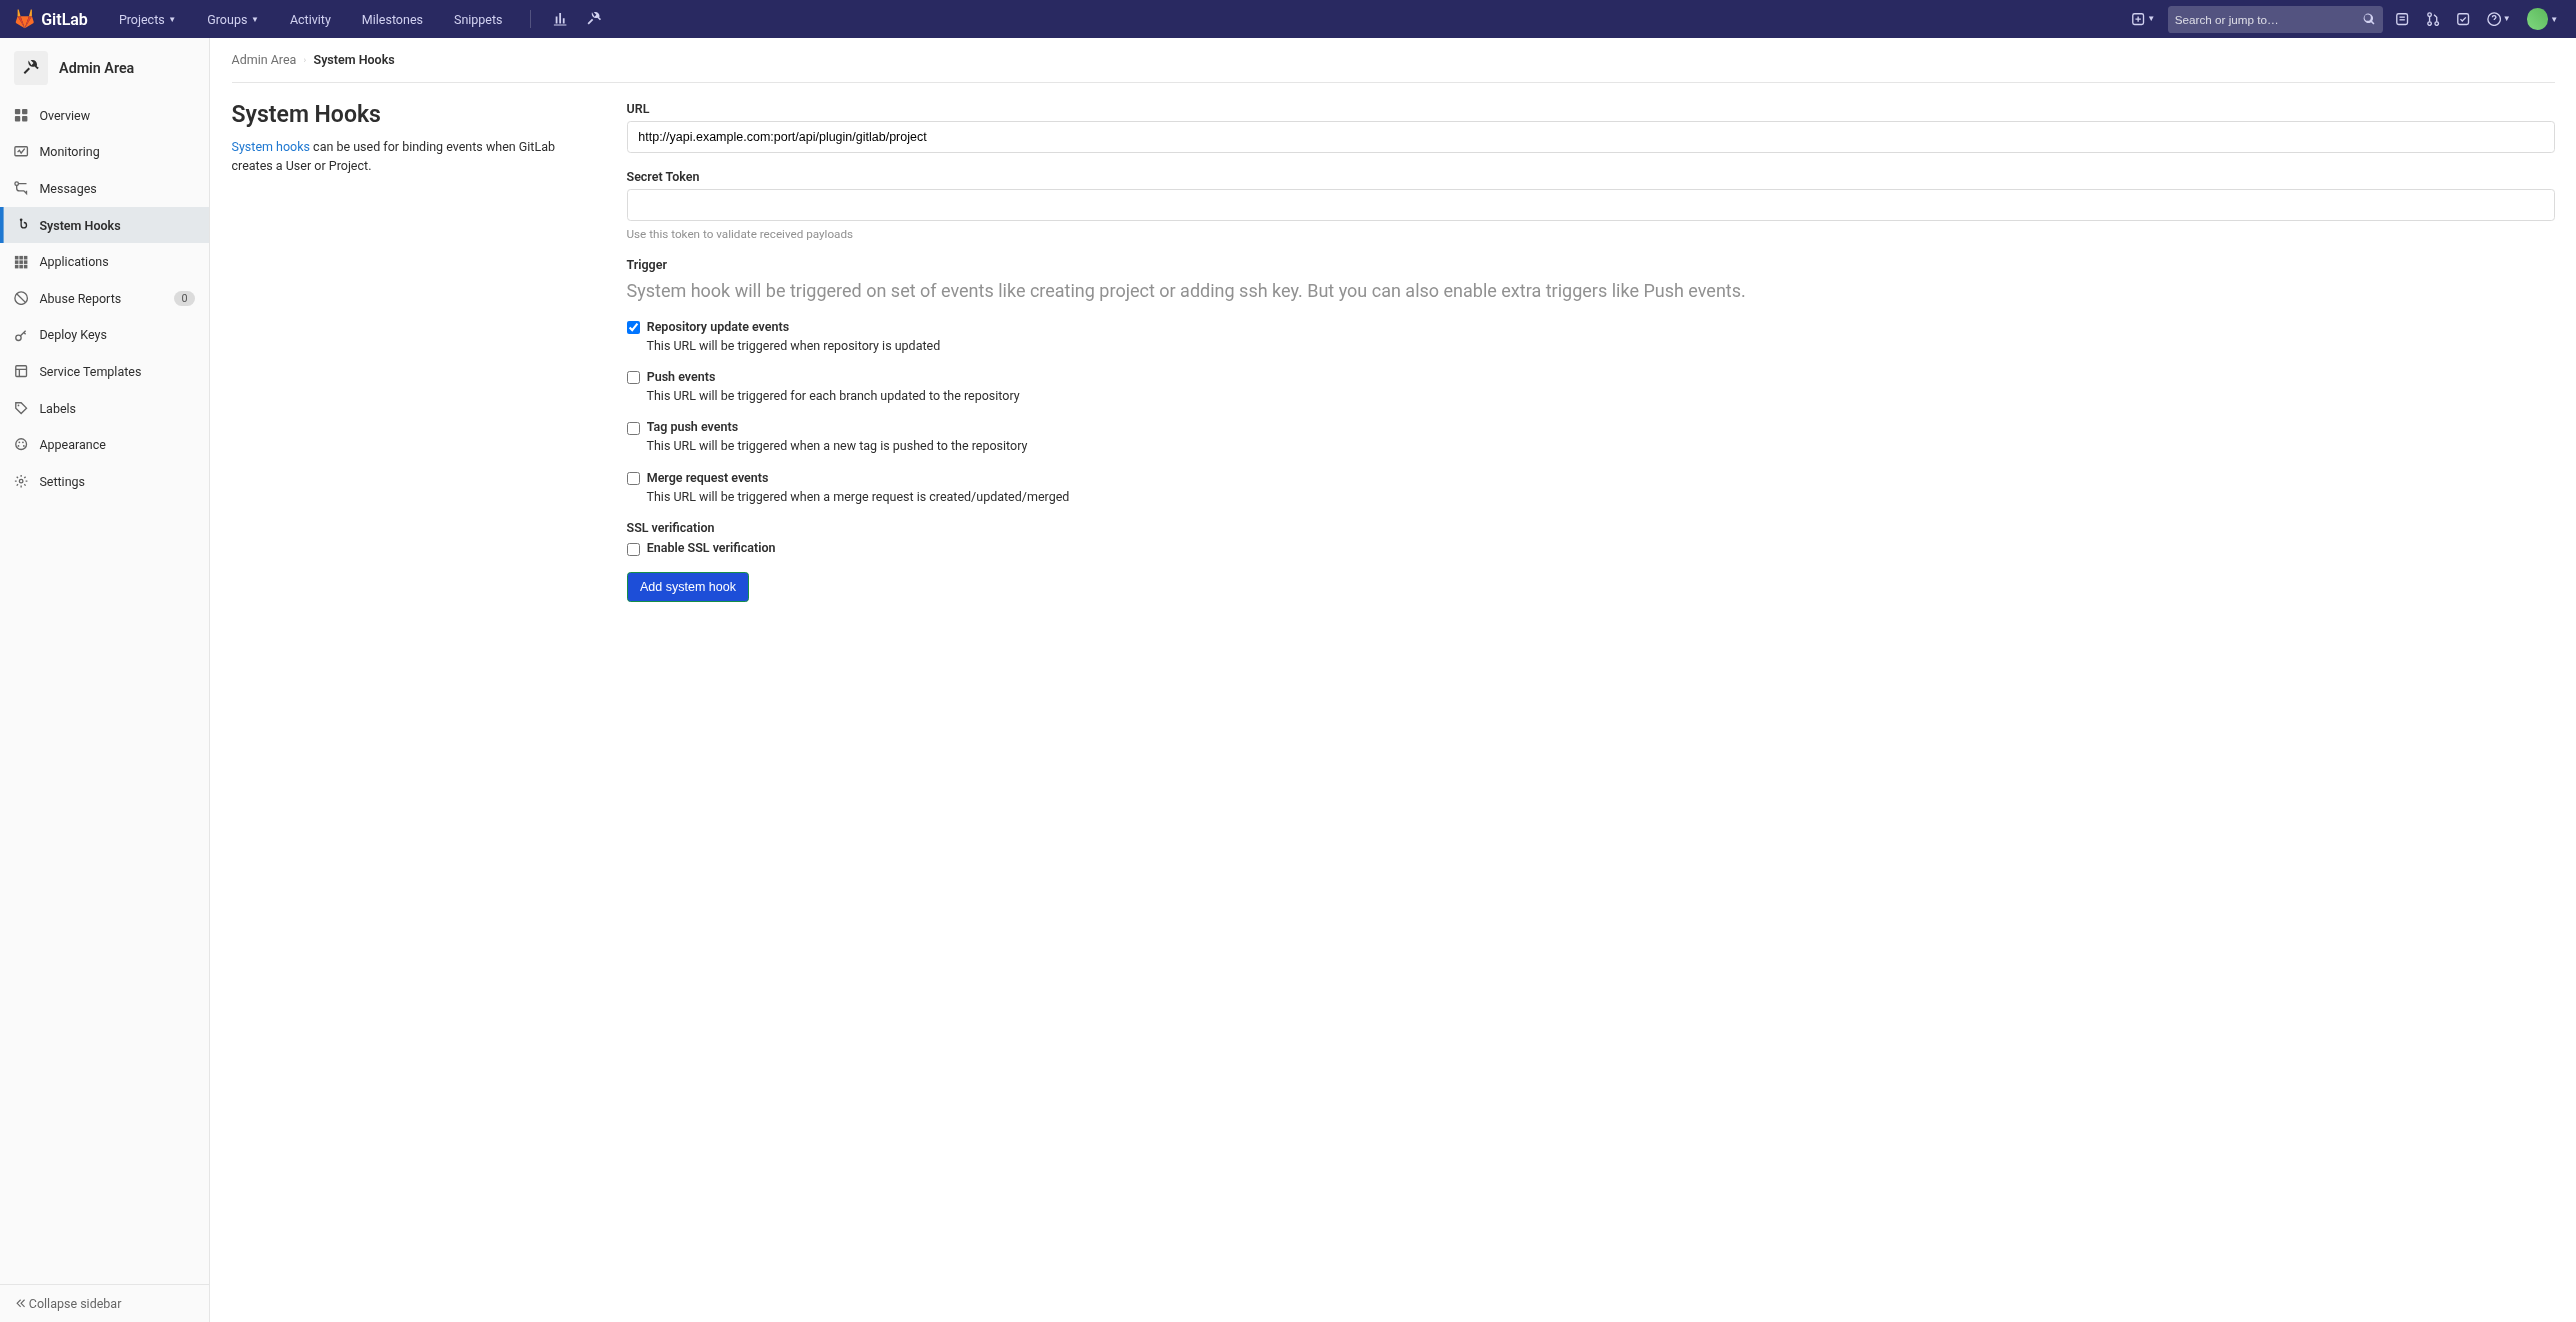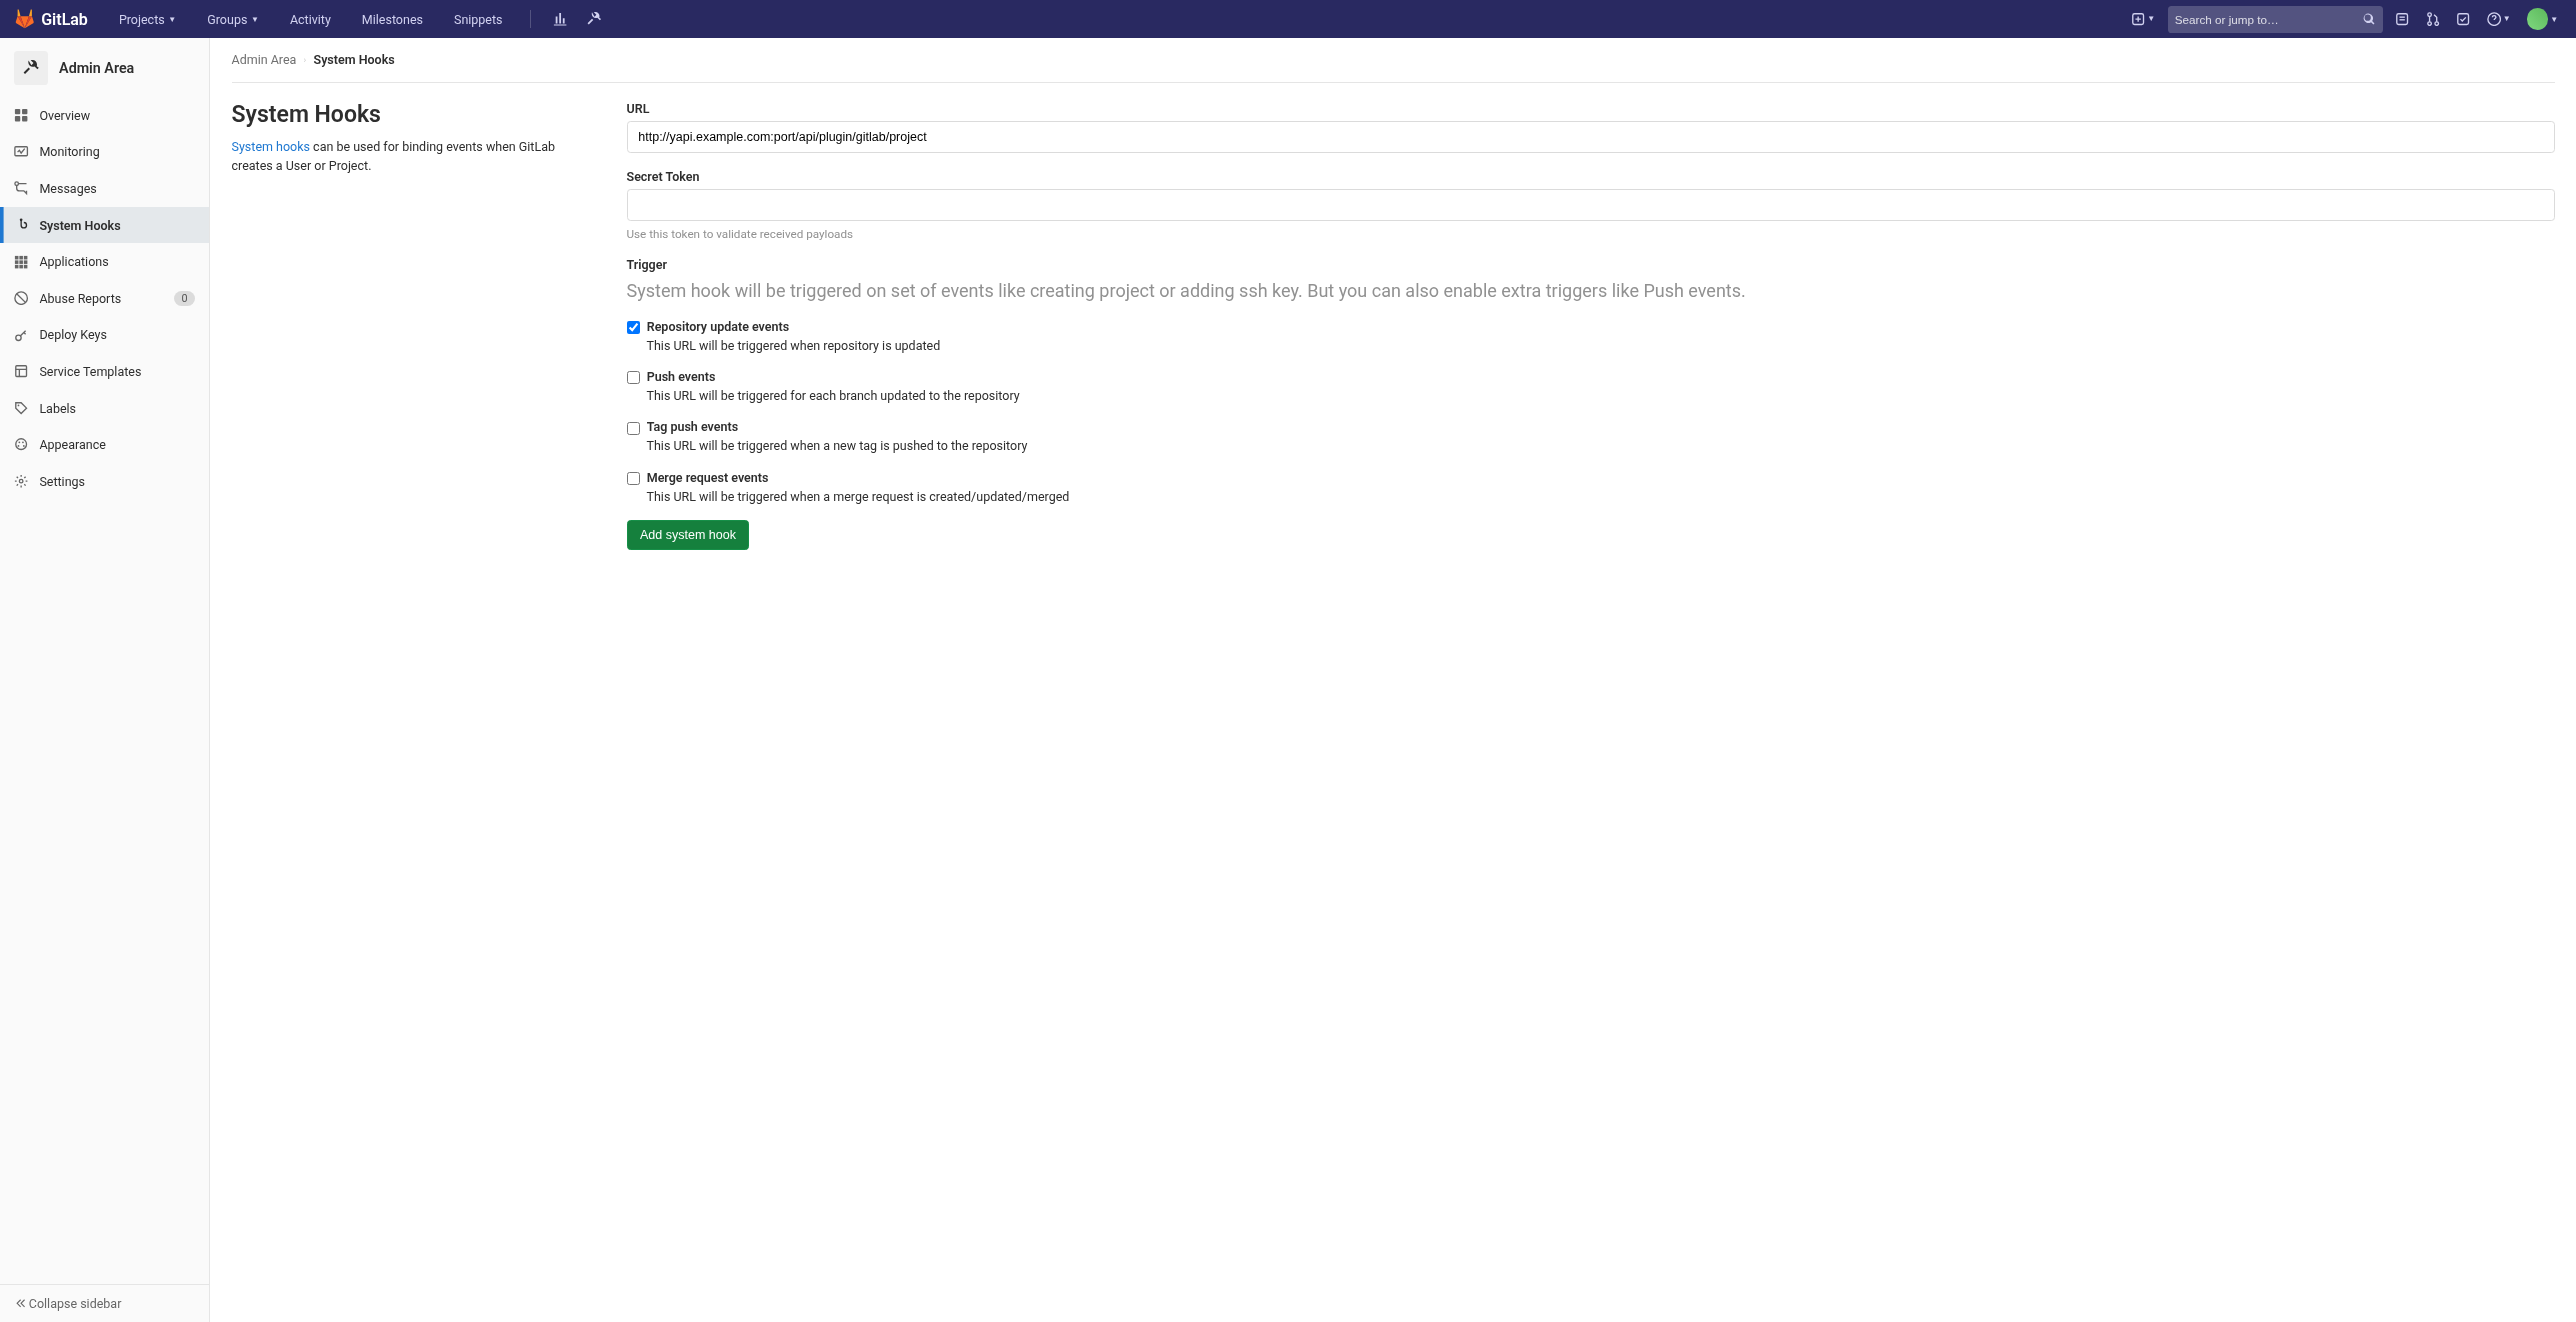--- a/index.html
+++ b/index.html
@@ -55,21 +55,21 @@
     .form-input { width: 100%; height: 32px; border: 0.9px solid #dbdbdb; border-radius: 3.6px; padding: 0 10.8px; font-size: 12.5px; }
     .form-help { color: #919191; font-size: 11.7px; margin-top: 5.4px; }
     .trigger-desc { color: #919191; font-size: 18px; line-height: 1.5; margin-bottom: 14.3px; }
     
     .checkbox-group { margin-bottom: 16px; }
     .checkbox-row { display: flex; align-items: center; gap: 7.2px; }
     .checkbox-row input { margin-top: 2.7px; }
     .checkbox-label { font-weight: 600; font-size: 12.5px; }
     .checkbox-desc { margin-left: 20px; margin-top: 3.6px; color: #2e2e2e; font-size: 12.5px; }
     
-    .btn-success { background: #15803d; color: #fff; border: 0.9px solid #168f48; border-radius: 3.6px; padding: 7.2px 12.5px; font-size: 12.5px; cursor: pointer; font-weight: 400; }
+    .btn-success { background: #1d4ed8; color: #fff; border: 0.9px solid #168f48; border-radius: 3.6px; padding: 7.2px 12.5px; font-size: 12.5px; cursor: pointer; font-weight: 400; }
     
     svg { fill: currentColor; }
   </style>
 </head>
 <body>
 
 <div class="navbar">
   <div class="navbar-left">
     <div class="logo">
       <svg class="logo-icon" viewBox="0 0 36 36">
@@ -321,19 +321,26 @@
               <div class="checkbox-group">
                 <div class="checkbox-row">
                   <input type="checkbox" id="trg3" style="">
                   <label for="trg3" class="checkbox-label">Merge request events</label>
                 </div>
                 <div class="checkbox-desc">This URL will be triggered when a merge request is created/updated/merged</div>
               </div>
             </div>
         </div>
 
+        <div class="form-group">
+          <label class="form-label">SSL verification</label>
+          <div class="checkbox-row">
+            <input type="checkbox" id="sslcb" style="">
+            <label class="checkbox-label" for="sslcb">Enable SSL verification</label>
+          </div>
+        </div>
 
         <button class="btn-success">Add system hook</button>
       </div>
     </div>
   </div>
 </div>
 
 
 </body></html>

